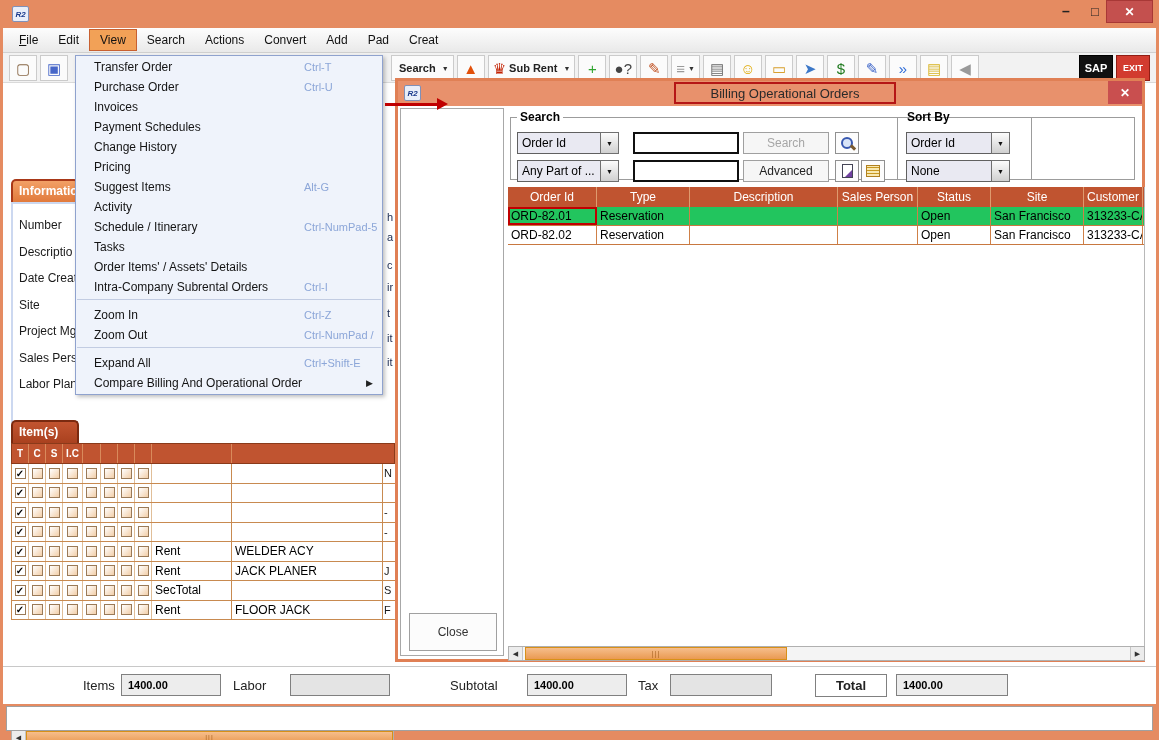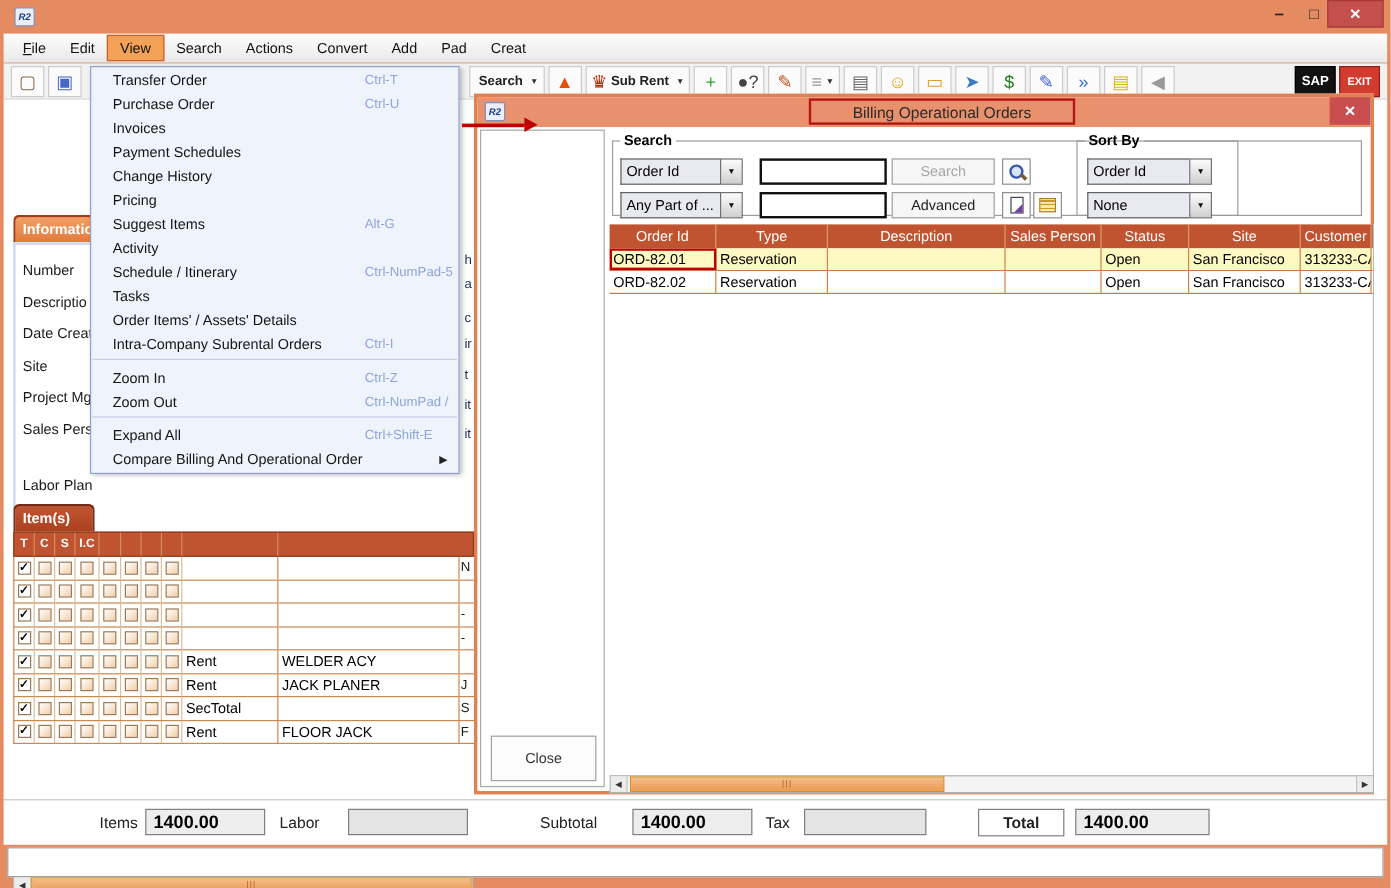--- a/index.html
+++ b/index.html
@@ -54,21 +54,21 @@
   .hscroll{position:absolute;height:15px;display:flex;border:1px solid #B0B0B0;background:#F4F4F4}
   .sb-arr{width:14px;display:flex;align-items:center;justify-content:center;font-size:7px;color:#333;background:#ECECEC;border-right:1px solid #C4C4C4}
   .sb-arr.right{border-right:none;border-left:1px solid #C4C4C4}
   .sb-track{flex:1;position:relative}
   .sb-thumb{position:absolute;top:0;bottom:0;background:linear-gradient(#F6BE8C,#EA9A52);border:1px solid #D89018;display:flex;align-items:center;justify-content:center}
   .grip{font-size:7px;color:#A86222;letter-spacing:1px}
 
   
   .totals{position:absolute;left:3px;top:666px;width:1153px;height:38px;background:#FFF;border-top:1px solid #C8C8C8}
   .tot-label{position:absolute;top:11px;font-size:13px;color:#222}
-  .tot-input{position:absolute;top:7px;height:22px;background:#EDEDED;border:1px solid #808080;font-family:"Liberation Sans",sans-serif;font-size:15px;font-weight:bold;color:#000;padding-left:6px}
+  .tot-input{position:absolute;top:7px;height:22px;background:#EDEDED;border:1px solid #808080;font-family:"Liberation Sans",sans-serif;font-size:11px;font-weight:bold;color:#000;padding-left:6px}
   .tot-input.empty{background:#E4E4E4}
   .tot-label.boxed{top:7px;height:23px;border:1px solid #808080;font-weight:bold;text-align:center;line-height:21px}
   .statusbar{position:absolute;left:6px;top:706px;width:1147px;height:25px;background:#FFF;border:1px solid #A0A0A0}
 
   
   .menu-popup{position:absolute;left:75px;top:55px;width:308px;background:#EFF3FB;border:1px solid #8FA2CE;box-shadow:2px 2px 4px rgba(0,0,0,.25);z-index:30;padding:1px 0}
   .vm-item{position:relative;height:20px;display:flex;align-items:center;font-size:12px;color:#141414}
   .vm-label{margin-left:18px;white-space:nowrap}
   .vm-sc{position:absolute;left:228px;font-size:11px;color:#8CA6D8;white-space:nowrap}
   .vm-sub{position:absolute;right:9px;font-size:9px;color:#222}
@@ -105,21 +105,21 @@
   .icon-mag::after{content:"";position:absolute;left:10px;top:10px;width:6px;height:3px;background:#7A5A30;transform:rotate(45deg)}
   .icon-pagemag{position:relative;width:11px;height:14px;background:#FFF;border:1px solid #445;display:inline-block}
   .icon-pagemag::after{content:"";position:absolute;right:0;bottom:0;width:0;height:0;border-left:7px solid transparent;border-bottom:7px solid #7040A0}
   .icon-gridmag{width:14px;height:12px;border:1px solid #B08020;background:repeating-linear-gradient(0deg,#F8E8B0 0 2px,#C89820 2px 3px);display:inline-block}
 
   
   .otable{position:absolute;left:110px;top:81px;width:637px;height:459px;background:#FFF;border-right:1px solid #B8B8B8}
   .ot-hdr{display:flex;height:20px;background:#C05430}
   .ot-hcell{display:flex;align-items:center;justify-content:center;color:#FFF;font-size:12px;border-right:1px solid #DE9A6E;height:100%;overflow:hidden;white-space:nowrap}
   .ot-row{display:flex;height:19px;background:#FFF;border-bottom:1px solid #C87840}
-  .ot-row.sel{background:#fef9c3}
+  .ot-row.sel{background:#22c55e}
   .ot-cell{font-size:12px;color:#000;padding:2px 0 0 3px;border-right:1px solid #CF8048;height:100%;overflow:hidden;white-space:nowrap}
   .ot-cell.annot{outline:2px solid #C00000;outline-offset:-2px}
   .dlg-scroll{left:110px;top:540px;width:637px}
   .left-scroll{left:8px;top:647px;width:383px}
 </style>
 </head>
 <body>
 
 <div class="win">
 
@@ -211,21 +211,21 @@
 
   <div class="client">
     <div class="tab info-tab">Information</div>
     <div class="info-panel" id="info-fields">
         <div class="info-field" style="top: 14px;">Number</div>
         <div class="info-field" style="top: 40.5px;">Descriptio</div>
         <div class="info-field" style="top: 67px;">Date Creat</div>
         <div class="info-field" style="top: 93.5px;">Site</div>
         <div class="info-field" style="top: 120px;">Project Mg</div>
         <div class="info-field" style="top: 146.5px;">Sales Pers</div>
-        <div class="info-field" style="top: 173px; margin-top: 20px;">Labor Plan</div>
+        <div class="info-field" style="top: 173px;">Labor Plan</div>
       </div>
     <div class="tab items-tab">Item(s)</div>
     <div class="items-table" id="items-table">
         <div class="it-hdr">
           <span class="it-hcell" style="width: 17px;">T</span>
           <span class="it-hcell" style="width: 17px;">C</span>
           <span class="it-hcell" style="width: 17px;">S</span>
           <span class="it-hcell" style="width: 20px;">I.C</span>
           <span class="it-hcell" style="width: 18px;"></span>
           <span class="it-hcell" style="width: 17px;"></span>

